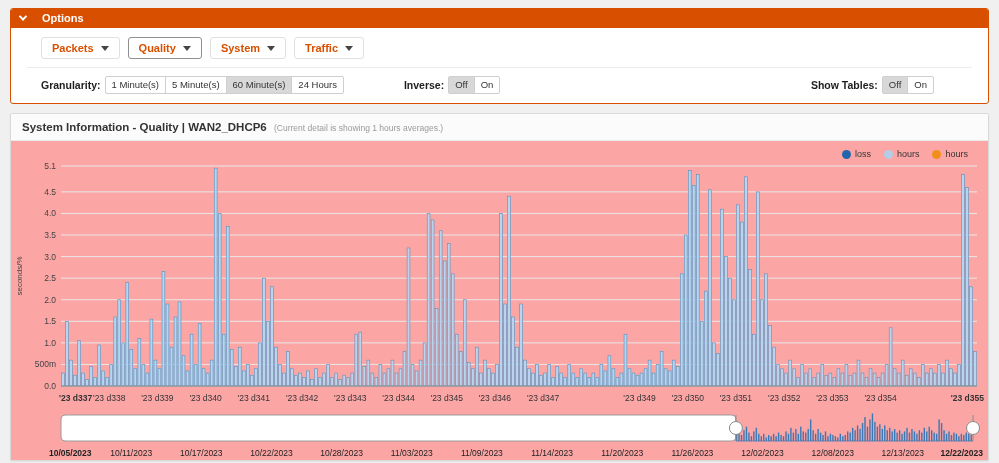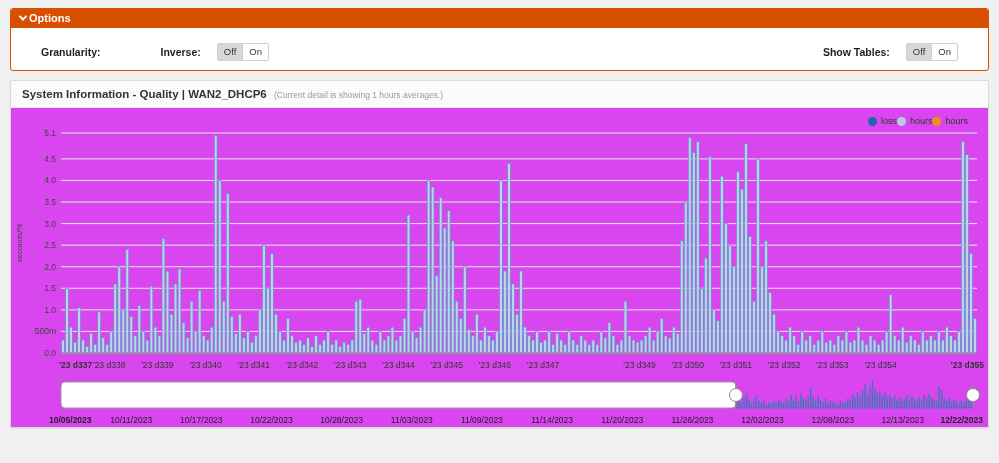--- a/index.html
+++ b/index.html
@@ -19,21 +19,21 @@
     border-radius: 3px;
     margin-bottom: 9px;
     overflow: hidden;
   }
   .options-header {
     background: #d94f00;
     color: #fff;
     font-size: 11px;
     font-weight: bold;
     padding: 3px 9px 4px;
-    display: flex; align-items: center; gap: 3px;
+    display: flex; align-items: center; gap: 16px;
     cursor: pointer;
   }
   .chevron-down {
     display:inline-block; width:6px; height:6px;
     border-right:2px solid #fff; border-bottom:2px solid #fff;
     transform: rotate(45deg) translate(-1px,-1px);
   }
   .options-body { padding: 7px 16px 9px; }
   .tabs-row { display:flex; gap:8px; padding: 2px 14px 8px; border-bottom: 1px solid #ececec; }
   .tab {
@@ -43,73 +43,97 @@
     padding: 4px 10px; cursor:pointer;
     font-family: "Liberation Sans", sans-serif;
   }
   .tab.selected { border-color:#8f8f8f; }
   .caret {
     width:0; height:0;
     border-left:4px solid transparent; border-right:4px solid transparent;
     border-top:5px solid #444;
   }
   .controls-row { display:flex; align-items:center; margin-top:8px; padding: 0 14px; }
-  .group { display:flex; align-items:center; gap:16px; }
+  .group { display:flex; align-items:center; gap:4px; }
   .group-label { font-weight:bold; font-size:10.5px; color:#1d1d1d; }
   .seg-control { display:flex; }
   .seg {
     border:1px solid #cfcfcf; background:#fff; color:#333;
     font-size:9.5px; padding:2px 6px 3px; margin-left:-1px; cursor:pointer;
     white-space:nowrap;
   }
   .seg:first-child { margin-left:0; border-radius:2px 0 0 2px; }
   .seg:last-child { border-radius:0 2px 2px 0; }
   .seg.selected { background:#d8d8d8; }
   .g-inverse { margin-left: 60px; }
-  .g-show-tables { margin-left:auto; margin-right: 0; text-align: center; }
+  .g-show-tables { margin-left:auto; margin-right: 24px; text-align: center; }
 
   
   .chart-panel {
-    background:#d946ef;
+    background:#fca5a5;
     border:1px solid #d9d9d9;
     border-radius:2px;
     box-shadow: 0 1px 2px rgba(0,0,0,0.06);
   }
   .chart-panel-header {
     background:#fbfbfb;
     border-bottom:1px solid #e9e9e9;
     padding: 7px 11px;
     font-size: 11.5px;
   }
   .panel-title { font-weight:bold; color:#333; }
   .panel-subtitle { font-size:8.5px; color:#9a9a9a; margin-left:4px; }
   .chart-area { position:relative; padding-top: 3px; }
   svg { display:block; font-family:"Liberation Sans", sans-serif; }
   .legend {
     position:absolute; top:8px; right:20px;
-    display:flex; align-items:center;
+    display:flex; gap:13px; align-items:center;
     font-size:9px; color:#333;
   }
   .legend-item { display:flex; align-items:center; cursor:pointer; }
   .legend-dot { width:9px; height:9px; border-radius:50%; display:inline-block; margin-right:4px; }
 </style>
 </head>
 <body>
 
 <div class="page">
 
   <div class="options-panel">
     <div class="options-header">
       <span class="chevron-down"></span>
       <span>Options</span>
     </div>
     <div class="options-body">
+      <div class="tabs-row">
+        <button class="tab">
+          <span>Packets</span>
+          <span class="caret"></span>
+        </button>
+        <button class="tab selected">
+          <span>Quality</span>
+          <span class="caret"></span>
+        </button>
+        <button class="tab">
+          <span>System</span>
+          <span class="caret"></span>
+        </button>
+        <button class="tab">
+          <span>Traffic</span>
+          <span class="caret"></span>
+        </button>
+      </div>
       <div class="controls-row">
         <div class="group">
           <span class="group-label">Granularity:</span>
+          <div class="seg-control">
+            <span class="seg">1 Minute(s)</span>
+            <span class="seg">5 Minute(s)</span>
+            <span class="seg selected">60 Minute(s)</span>
+            <span class="seg">24 Hours</span>
+          </div>
         </div>
         <div class="group g-inverse">
           <span class="group-label">Inverse:</span>
           <div class="seg-control">
             <span class="seg selected">Off</span>
             <span class="seg">On</span>
           </div>
         </div>
         <div class="group g-show-tables">
           <span class="group-label">Show Tables:</span>

